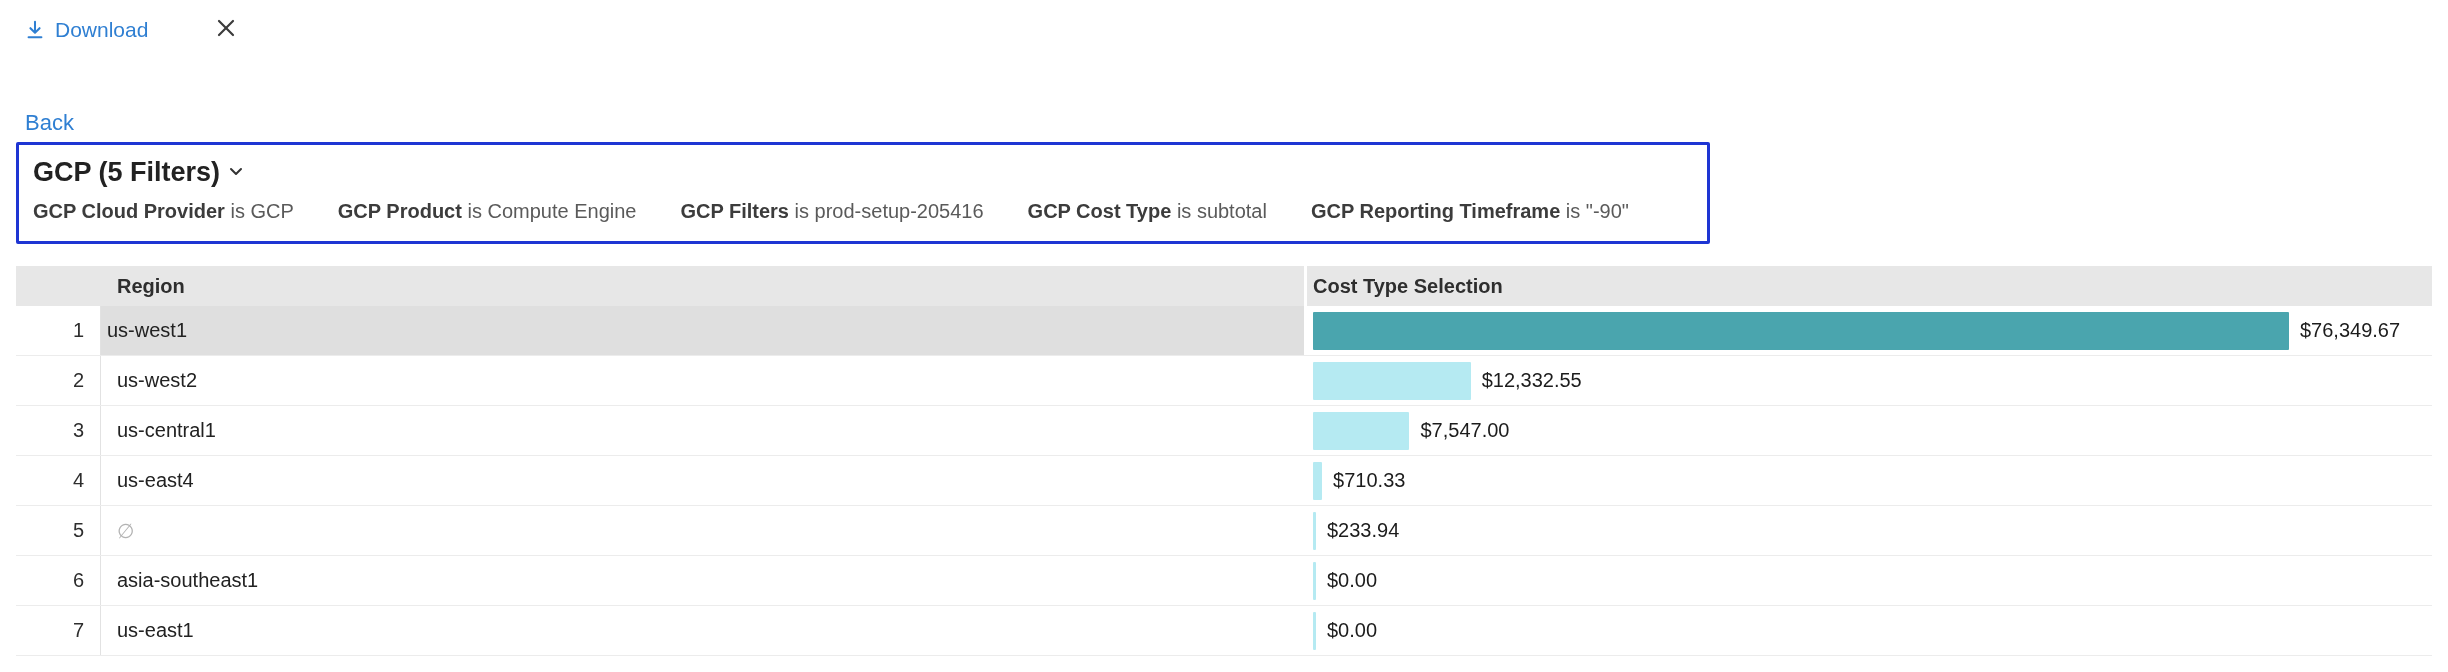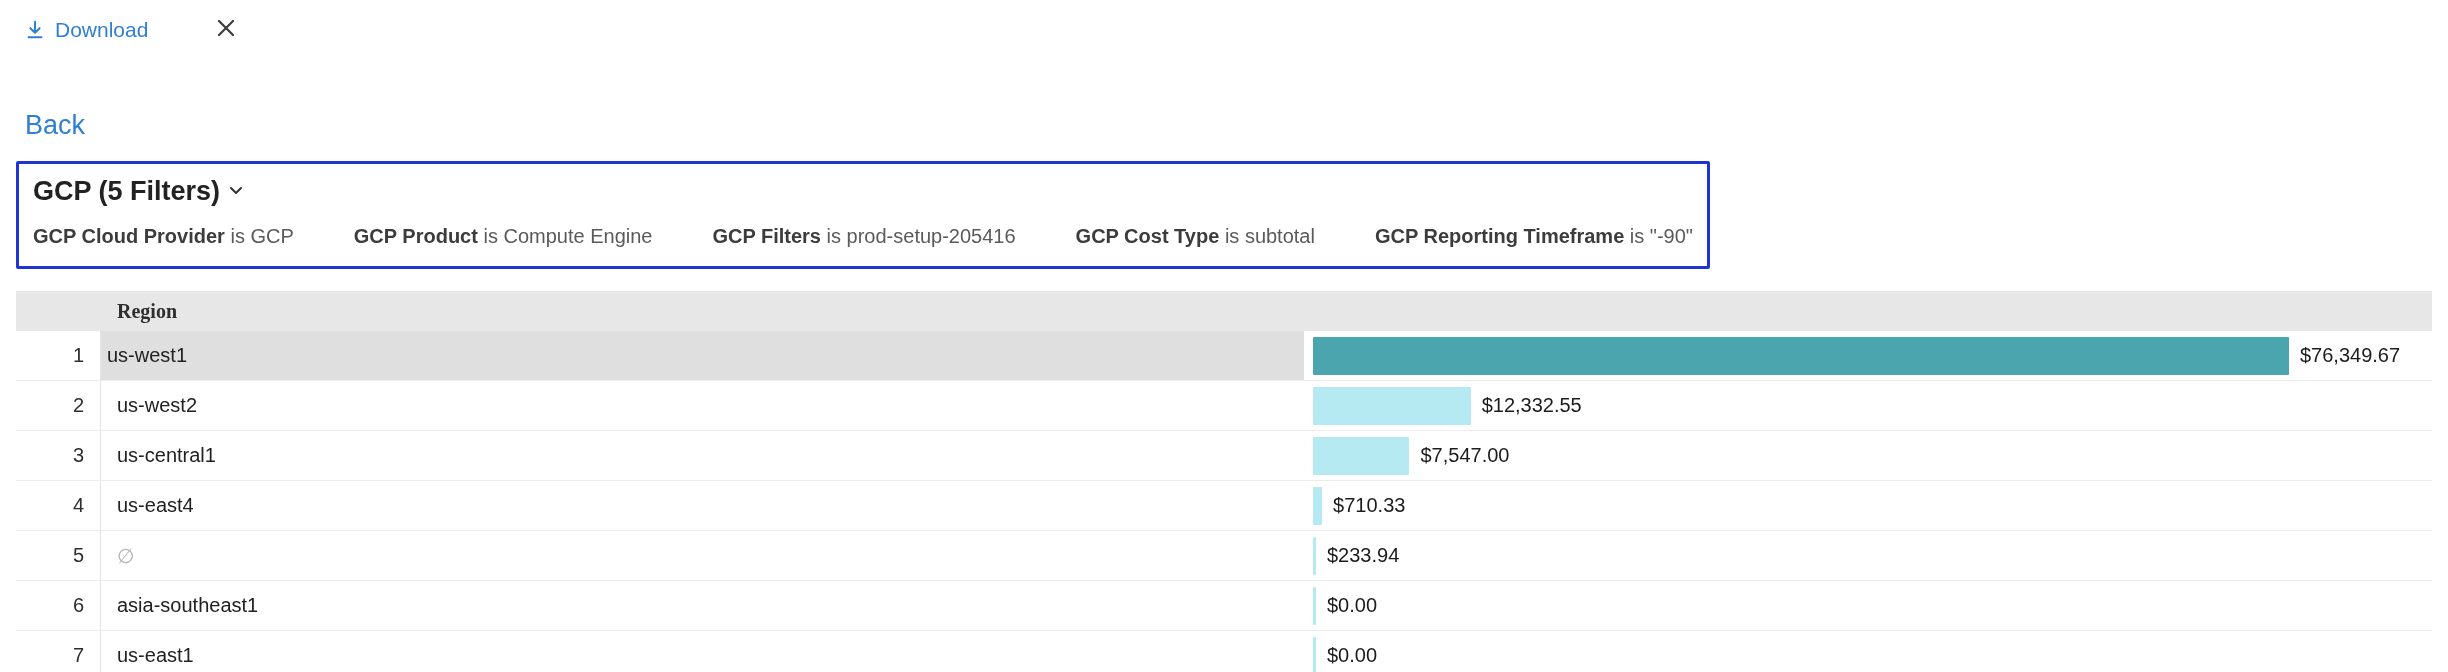--- a/index.html
+++ b/index.html
@@ -8,34 +8,34 @@
 
   .topbar { display: flex; justify-content: space-between; align-items: flex-start;
     padding: 16px 26px 0 24px; }
   .page-title { font-size: 28px; font-weight: 700; color: #161616; letter-spacing: .2px; }
   .topbar-right { display: flex; align-items: center; }
   .download-button { display: flex; align-items: center; gap: 9px; color: #2f7fd2;
     font-size: 21px; cursor: pointer; }
   .download-button svg { display: block; }
   .close-button { margin-left: 66px; cursor: pointer; display: flex; align-items: center; }
 
-  .back-link { display: inline-block; margin: 66px 0 14px 25px; font-size: 27px;
+  .back-link { display: inline-block; margin: 66px 0 0 25px; font-size: 22px;
     color: #2f7fd2; cursor: pointer; text-decoration: none; text-align: center; }
 
   .filter-panel { margin: 6px 0 0 16px; width: 1694px; border: 3px solid #1e35d3;
     border-radius: 2px; padding: 12px 16px 18px 14px; }
   .filter-summary { display: inline-flex; align-items: center; gap: 8px; cursor: pointer; }
   .filter-summary-label { font-size: 27px; font-weight: 700; color: #222; }
-  .filter-list { margin-top: 18px; display: flex; gap: 60px; white-space: nowrap; }
+  .filter-list { margin-top: 12px; display: flex; gap: 44px; white-space: nowrap; }
   .filter-item { font-size: 20px; color: #5a5a5a; }
   .filter-item b { color: #3c3c3c; font-weight: 700; }
 
   .data-table { margin: 22px 0 0 16px; width: 2416px; }
   .thead { display: flex; height: 40px; background: #e7e7e7; align-items: center;
-    font-size: 20px; font-weight: 700; color: #2e2e2e; font-family: Liberation Serif, serif; }
+    font-size: 20px; font-weight: 700; color: #2e2e2e; }
   .col-num { width: 85px; flex: none; text-align: right; padding-right: 16px; }
   .col-region { width: 1203px; flex: none; padding-left: 16px; height: 100%;
     display: flex; align-items: center; }
   .col-cost { flex: 1; height: 100%; display: flex; align-items: center;
     border-left: 3px solid #ffffff; padding-left: 6px; }
 
   .trow { display: flex; height: 50px; border-bottom: 1px solid #ececec;
     align-items: stretch; font-size: 20px; }
   .trow .col-num { display: flex; align-items: center; justify-content: flex-end;
     color: #2e2e2e; border-right: 1px solid #e2e2e2; }
@@ -90,20 +90,21 @@
       <span class="filter-item"><b>GCP Filters</b> <span>is prod-setup-205416</span></span>
       <span class="filter-item"><b>GCP Cost Type</b> <span>is subtotal</span></span>
       <span class="filter-item"><b>GCP Reporting Timeframe</b> <span>is "-90"</span></span>
     </div>
 </div>
 
 <div class="data-table">
   <div class="thead">
     <div class="col-num"></div>
     <div class="col-region">Region</div>
+    <div class="col-cost">Cost Type Selection</div>
   </div>
   <div id="tbody">
       <div class="trow">
     <div class="col-num">
       <span>1</span>
     </div>
     <div class="col-region selected">
       <span>us-west1</span>
     </div>
     <div class="col-cost">

